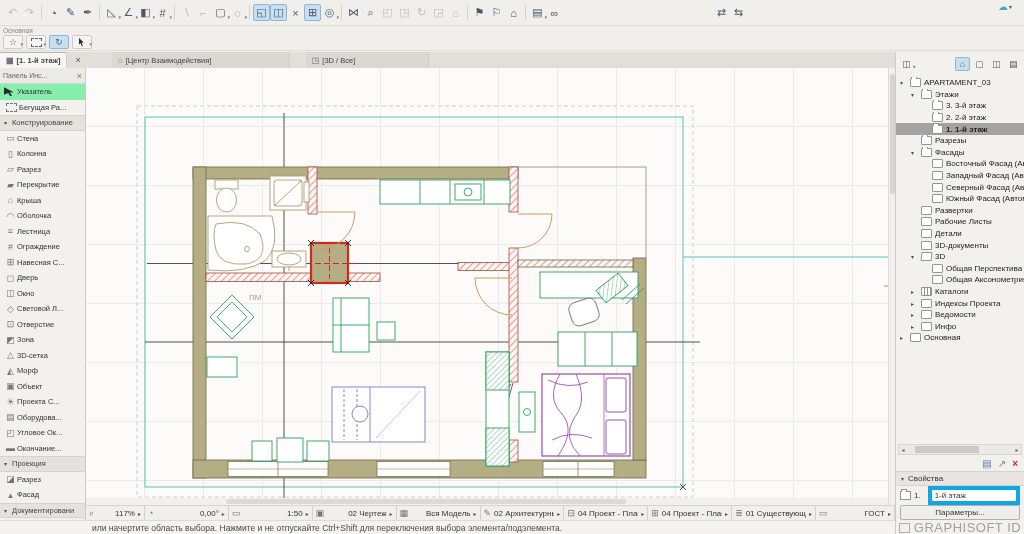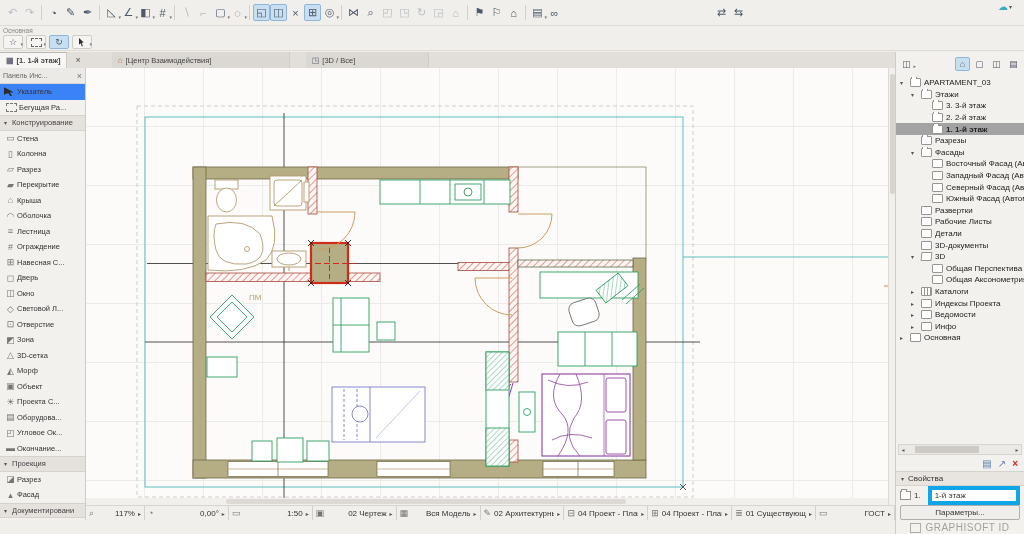--- a/index.html
+++ b/index.html
@@ -31,21 +31,21 @@
   .i-cube-icon{color:#667;}
   .tabover{position:absolute;right:12px;top:1px;display:flex;align-items:center;color:#3fa9c9;font-size:10px;}
   .tabover .mini{font-size:6px;color:#555;margin-left:1px;}
   
   .toolbox{position:absolute;left:0;top:68px;width:86px;height:452px;background:#f3f1ee;border-right:1px solid #cfccc7;box-sizing:border-box;overflow:hidden;}
   .tbx-head{height:15px;background:#eceae6;border-bottom:1px solid #d8d5d0;display:flex;align-items:center;padding:0 3px;font-size:7px;color:#666;}
   .tbx-head .x{margin-left:auto;font-size:9px;color:#777;}
   .titem{height:15.5px;display:flex;align-items:center;padding-left:4px;box-sizing:border-box;font-size:7.5px;color:#333;}
   .titem .ticon{width:13px;flex:none;font-size:9px;color:#77756f;display:flex;align-items:center;justify-content:center;}
   .titem .texp{width:0;overflow:hidden;font-size:6px;color:#555;}
-  .titem.selected{background:#3b82f6;align-items:center;}
+  .titem.selected{background:#86efac;align-items:center;}
   .titem.section{background:#e5e2de;border-top:1px solid #d6d3ce;border-bottom:1px solid #d6d3ce;color:#444;}
   .titem.section .texp{width:8px;}
   .titem.marquee .ticon{width:9px;height:7px;border:1px dashed #777;margin:0 2px;}
   .tlabel{white-space:nowrap;overflow:hidden;}
   
   .canvas{position:absolute;left:86px;top:68px;width:802px;height:437px;background-color:#fcfbfa;
     background-image:repeating-linear-gradient(to right,transparent 0 58px,#edebe8 58px 59px),
                      repeating-linear-gradient(to bottom,transparent 0 58px,#edebe8 58px 59px);}
   .vscroll{position:absolute;left:888px;top:68px;width:7px;height:437px;background:#f2f0ed;border-left:1px solid #dddad5;box-sizing:border-box;}
   .vscroll .thumb{position:absolute;left:1px;top:6px;width:5px;height:120px;background:#d8d5d0;border-radius:2px;}
@@ -74,21 +74,21 @@
   .pacts{height:16px;display:flex;align-items:center;justify-content:flex-end;gap:6px;padding-right:6px;}
   .pacts .pabtn{font-size:10px;color:#5b7fae;}
   .pacts .pabtn.danger{color:#cc2a1f;font-weight:bold;}
   .psec{height:13px;background:#e8e5e1;border-top:1px solid #d6d3ce;border-bottom:1px solid #d6d3ce;display:flex;align-items:center;gap:4px;padding-left:5px;font-size:8px;color:#333;}
   .psec .psa{font-size:6px;color:#555;}
   .prow{height:16px;display:flex;align-items:center;gap:3px;padding:1px 4px;font-size:8px;}
   .pfold{width:9px;height:7px;border:1px solid #979590;background:#fff;position:relative;flex:none;}
   .pfold::before{content:"";position:absolute;top:-3px;left:0;width:4px;height:2px;border:1px solid #979590;border-bottom:none;background:#fff;}
   .pfield{flex:1;height:11px;background:#fff;border:4px solid #0ea5e9;padding:0 3px;line-height:11px;margin-left:4px;}
   .params{height:13px;margin:1px 4px;background:#f0eeea;border:1px solid #b2afaa;border-radius:2px;font-size:8px;color:#333;display:flex;align-items:center;justify-content:center;}
-  .brand{height:13px;display:flex;align-items:center;justify-content:center;gap:4px;color:#a3a19d;font-size:10px;letter-spacing:.5px;}
+  .brand{height:13px;display:flex;align-items:center;justify-content:center;gap:4px;color:#a3a19d;font-size:13px;letter-spacing:.5px;}
   .bico{width:9px;height:8px;border:1.5px solid #b0aeaa;}
   
   .statusbar{position:absolute;left:86px;top:505px;width:809px;height:15px;background:#f1efec;border-top:1px solid #d8d5d1;display:flex;box-sizing:border-box;}
   .seg{flex:1 1 0;display:flex;align-items:center;border-right:1px solid #d4d1cc;padding:0 3px;gap:3px;min-width:0;}
   .seg:nth-of-type(1){flex:0 0 52px;}
   .seg:nth-of-type(10){flex:0 0 72px;}
   .sico{color:#77756f;font-size:9px;flex:none;}
   .sval{flex:1;text-align:right;font-size:8px;color:#333;white-space:nowrap;overflow:hidden;}
   .sarr{font-size:6px;color:#555;flex:none;}
   .hintbar{position:absolute;left:0;top:520px;width:895px;height:14px;background:#f5f3f0;border-top:1px solid #dedbd7;font-size:8.5px;color:#4a4a4a;line-height:14px;padding-left:92px;box-sizing:border-box;white-space:nowrap;overflow:hidden;}
@@ -806,14 +806,15 @@
         <span class="sval">01 Существующее со...</span>
         <span class="sarr">▸</span>
       </div>
       <div class="seg">
         <span class="sico">▭</span>
         <span class="sval">ГОСТ</span>
         <span class="sarr">▸</span>
       </div>
     </div>
 
+  <div class="hintbar">или начертите область выбора. Нажмите и не отпускайте Ctrl+Shift для переключения выбора элемента/подэлемента.</div>
 
 </div>
 
 </body></html>

